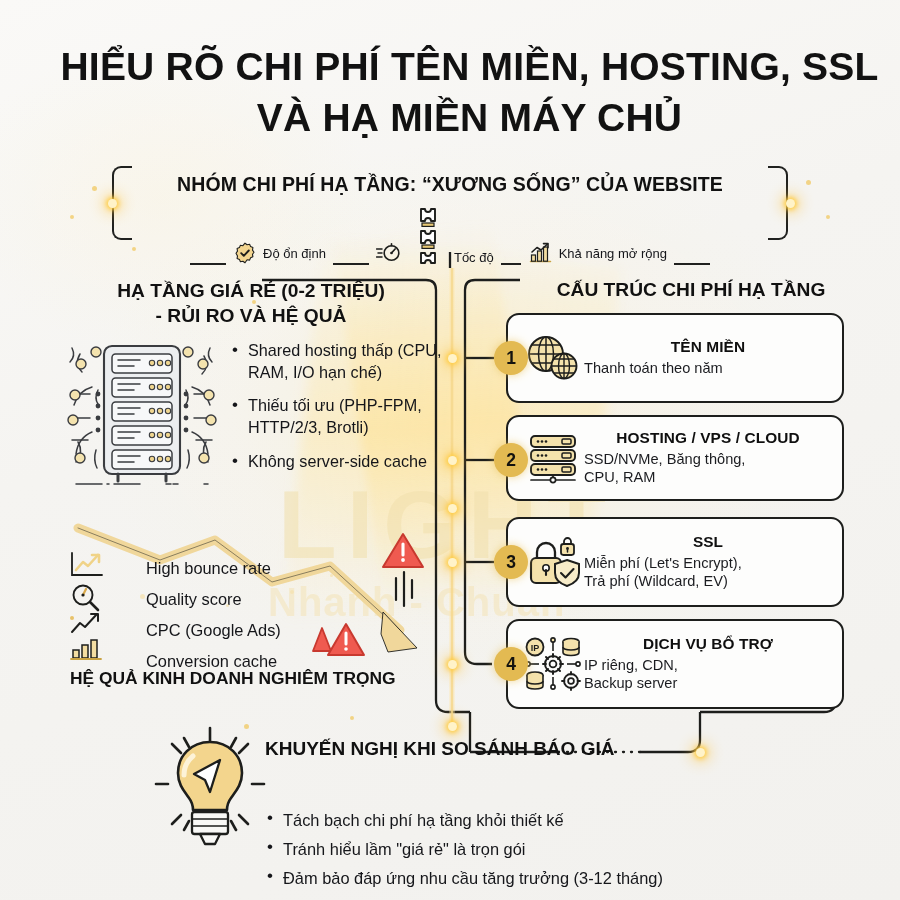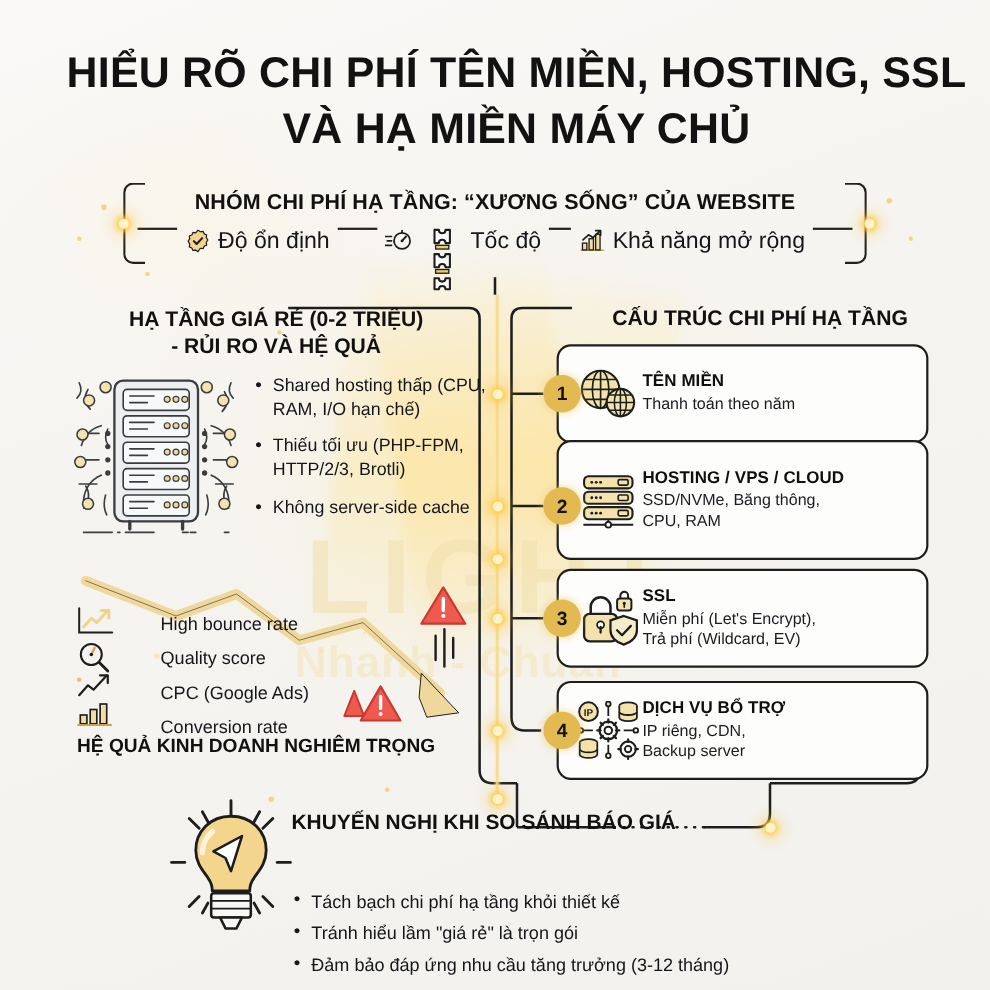--- a/index.html
+++ b/index.html
@@ -51,22 +51,22 @@
   
   .brk { position: absolute; border: 2.2px solid #20211f; }
   .brk-l { left: 112px; top: 166px; width: 20px; height: 74px; border-right: none;
            border-radius: 9px 0 0 9px; }
   .brk-r { right: 112px; top: 166px; width: 20px; height: 74px; border-left: none;
            border-radius: 0 9px 9px 0; }
 
   
   .feat-row {
     position: absolute; left: 0; top: 207px; width: 900px;
-    display: flex; justify-content: center; align-items: flex-start; gap: 0;
-    font-size: 21px; color: #15161a; font-weight: 400;
+    display: flex; justify-content: center; align-items: flex-end; gap: 0;
+    font-size: 13px; color: #15161a; font-weight: 400;
   }
   .feat { display: flex; align-items: center; gap: 6px; white-space: nowrap; }
   .dash { display:inline-block; width: 36px; height: 2px; background:#20211f; margin: 0 7px; }
   .dash.sm { width: 20px; }
 
   
   .pipe {
     position: relative; width: 44px; height: 58px; margin: 0 4px; flex: 0 0 auto;
   }
 
@@ -106,21 +106,21 @@
     font-size: 17.4px; font-weight: 800; color: #111; white-space: nowrap;
   }
 
   
   .card {
     position: absolute; left: 506px; width: 338px;
     background: #fdfdfc; border: 2.3px solid #1d1e1c; border-radius: 13px;
     display: flex; align-items: center; padding: 8px 10px 8px 14px;
   }
   .card-txt { flex: 1; }
-  .card-title { font-size: 15.4px; font-weight: 800; color: #0f0f0f; line-height: 1.2; margin-bottom: 2px; letter-spacing: .1px; }
+  .card-title { font-size: 15.4px; font-weight: 800; color: #0f0f0f; line-height: 1.2; margin-bottom: 2px; letter-spacing: .1px; text-align: center; }
   .card-sub { font-size: 14.6px; color: #1b1c20; line-height: 1.27; }
 
   .num {
     position: absolute; width: 34px; height: 34px; border-radius: 50%;
     background: #e3ba52; color: #14130f;
     font-size: 17.5px; font-weight: 800;
     display: flex; align-items: center; justify-content: center;
     box-shadow: 0 0 9px rgba(236,196,96,.65);
     z-index: 4;
   }
@@ -373,21 +373,21 @@
     <rect x="5" y="16" width="6" height="8" fill="#f3dda2" stroke="#1d1e1c" stroke-width="1.5"></rect>
     <rect x="14" y="11" width="6" height="13" fill="#f3dda2" stroke="#1d1e1c" stroke-width="1.5"></rect>
     <rect x="23" y="6" width="6" height="18" fill="#f3dda2" stroke="#1d1e1c" stroke-width="1.5"></rect>
     <path d="M3 25h30" stroke="#c9a344" stroke-width="1.8" stroke-linecap="round"></path>
   </svg>
 
   <div class="metrics">
     <div>High bounce rate</div>
     <div>Quality score</div>
     <div>CPC (Google Ads)</div>
-    <div>Conversion rate</div>
+    <div>Conversion cache</div>
   </div>
 
   <svg style="position:absolute; left:380px; top:530px;" width="46" height="42" viewBox="0 0 46 42">
     <path d="M23 4 L43 37 H3 Z" fill="#ef5a50" stroke="#c8392f" stroke-width="2" stroke-linejoin="round"></path>
     <path d="M23 14v11" stroke="#fff" stroke-width="3.1" stroke-linecap="round"></path>
     <circle cx="23" cy="30" r="1.9" fill="#fff"></circle>
   </svg>
   <svg style="position:absolute; left:310px; top:618px;" width="60" height="42" viewBox="0 0 60 42">
     <path d="M12 10 L21 33 H3 Z" fill="#ef5a50" stroke="#c8392f" stroke-width="1.8" stroke-linejoin="round"></path>
     <path d="M36 6 L54 37 H18 Z" fill="#ef5a50" stroke="#c8392f" stroke-width="2" stroke-linejoin="round"></path>
@@ -411,21 +411,21 @@
         <path d="M26.5 34h25 M29 27h20 M29 41h20 M39 21.5v25" stroke="#1d1e1c" stroke-width="1.4" fill="none"></path>
       </svg>
     </div>
     <div class="card-txt">
       <div class="card-title">TÊN MIỀN</div>
       <div class="card-sub">Thanh toán theo năm</div>
     </div>
   </div>
 
   <div class="num" style="left:494px; top:443px;">2</div>
-  <div class="card" style="top:400px; height:109px;">
+  <div class="card" style="top:415px; height:86px;">
     <div class="cicon">
       <svg width="54" height="52" viewBox="0 0 54 52">
         <rect x="5" y="4" width="44" height="11" rx="4" fill="#f4e2ac" stroke="#1d1e1c" stroke-width="1.9"></rect>
         <rect x="5" y="18" width="44" height="11" rx="4" fill="#f4e2ac" stroke="#1d1e1c" stroke-width="1.9"></rect>
         <rect x="5" y="32" width="44" height="11" rx="4" fill="#f4e2ac" stroke="#1d1e1c" stroke-width="1.9"></rect>
         <g fill="#1d1e1c">
           <circle cx="12" cy="9.5" r="1.3"></circle>
             <circle cx="16" cy="9.5" r="1.3"></circle>
             <circle cx="20" cy="9.5" r="1.3"></circle>
           <circle cx="12" cy="23.5" r="1.3"></circle>

